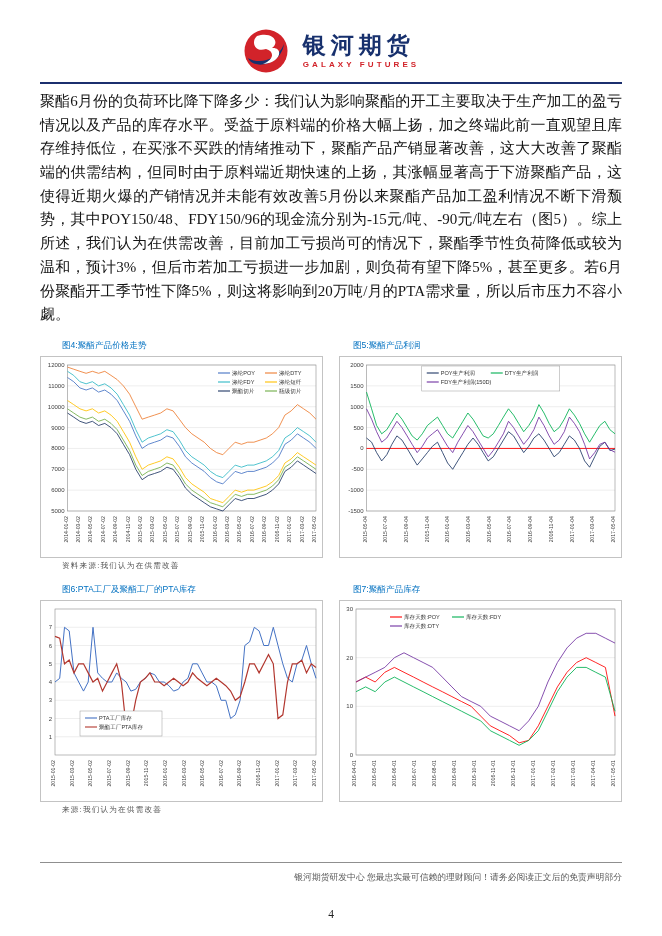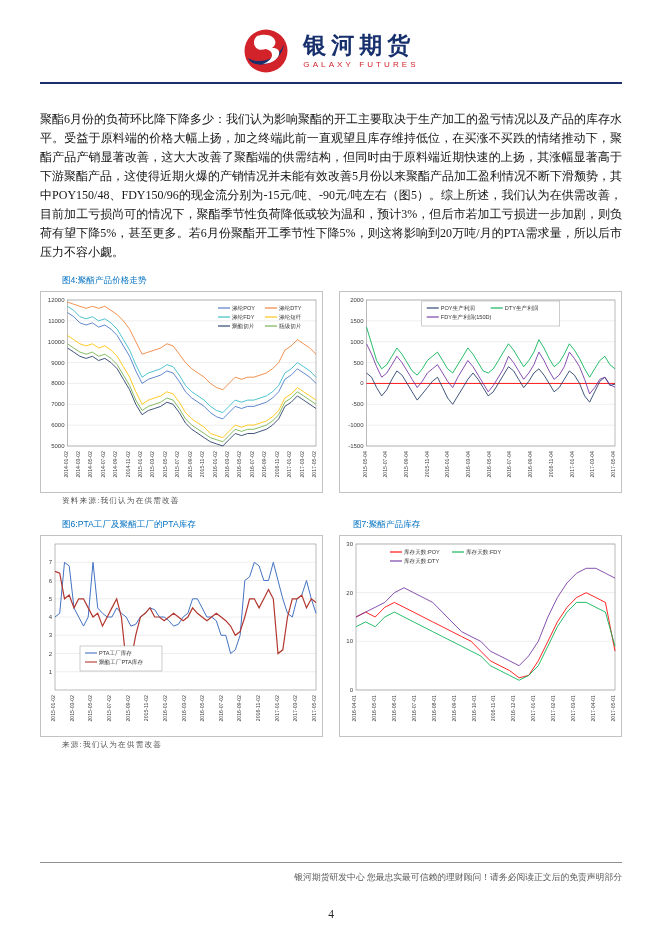--- a/index.html
+++ b/index.html
@@ -4,24 +4,24 @@
 <style>
   *{margin:0;padding:0;box-sizing:border-box}
   html,body{background:#fff}
   body{width:662px;height:936px;font-family:"Liberation Serif",serif;color:#111;overflow:hidden}
   .page{width:662px;height:936px;padding:26px 40px 16px;display:flex;flex-direction:column}
   
   .header{display:flex;justify-content:center;align-items:center;gap:14px;padding:2px 0 8px}
   .logo-icon{width:46px;height:46px;flex:0 0 auto}
   .logo-text{display:flex;flex-direction:column;align-items:flex-start;font-family:"Liberation Sans",sans-serif}
   .brand-cn{font-size:23px;font-weight:bold;color:#17306d;letter-spacing:5px;line-height:1.05}
-  .brand-en{font-size:8px;color:#d2232a;font-weight:normal;letter-spacing:3.1px;margin-top:2px}
+  .brand-en{font-size:8px;color:#d2232a;font-weight:bold;letter-spacing:3.1px;margin-top:2px}
   .rule{height:2px;background:#1b2f6e}
   
-  .para{margin-top:26px;font-size:12px;line-height:1.58;text-align:justify;color:#141414}
+  .para{margin-top:6px;font-size:15px;line-height:1.58;text-align:justify;color:#141414}
   .fig-titles{display:flex;margin-top:13px}
   .fig-title{flex:1;padding-left:22px;font-size:8.6px;font-weight:normal;color:#0070c0;font-family:"Liberation Sans",sans-serif}
   .chart-row{display:flex;gap:16px;margin-top:4px}
   .chartbox{width:283px;height:202px;border:1px solid #c3c3c3;background:#fff;flex:0 0 auto}
   .source-note{margin-top:3px;padding-left:22px;font-size:7.6px;color:#555;letter-spacing:1.2px;font-family:"Liberation Sans",sans-serif}
   
   .footer{margin-top:auto}
   .footer-rule{height:1px;background:#8f8f8f;margin-bottom:9px}
   .footer-row{display:flex;justify-content:flex-end;font-size:8.8px;color:#595959}
   .page-num{text-align:center;margin-top:24px;font-size:11.5px;color:#222}
@@ -42,20 +42,21 @@
       <div class="brand-cn">银河期货</div>
       <div class="brand-en">GALAXY FUTURES</div>
     </div>
   </div>
   <div class="rule"></div>
 
   <div class="para">聚酯6月份的负荷环比降下降多少：我们认为影响聚酯的开工主要取决于生产加工的盈亏情况以及产品的库存水平。受益于原料端的价格大幅上扬，加之终端此前一直观望且库存维持低位，在买涨不买跌的情绪推动下，聚酯产品产销显著改善，这大大改善了聚酯端的供需结构，但同时由于原料端近期快速的上扬，其涨幅显著高于下游聚酯产品，这使得近期火爆的产销情况并未能有效改善5月份以来聚酯产品加工盈利情况不断下滑颓势，其中POY150/48、FDY150/96的现金流分别为-15元/吨、-90元/吨左右（图5）。综上所述，我们认为在供需改善，目前加工亏损尚可的情况下，聚酯季节性负荷降低或较为温和，预计3%，但后市若加工亏损进一步加剧，则负荷有望下降5%，甚至更多。若6月份聚酯开工季节性下降5%，则这将影响到20万吨/月的PTA需求量，所以后市压力不容小觑。</div>
 
   <div class="fig-titles">
     <div class="fig-title">图4:聚酯产品价格走势</div>
+    <div class="fig-title">图5:聚酯产品利润</div>
   </div>
 
   <div class="chart-row">
     <div class="chartbox">
       <svg width="281" height="200">
           <line x1="26.5" x2="275" y1="154" y2="154" stroke="#dcdcdc" stroke-width="0.5"></line>
           <text x="23.5" y="156" text-anchor="end" font-size="6" fill="#404040">5000</text>
           <line x1="26.5" x2="275" y1="133.14285714285714" y2="133.14285714285714" stroke="#dcdcdc" stroke-width="0.5"></line>
           <text x="23.5" y="135.14285714285714" text-anchor="end" font-size="6" fill="#404040">6000</text>
           <line x1="26.5" x2="275" y1="112.28571428571428" y2="112.28571428571428" stroke="#dcdcdc" stroke-width="0.5"></line>

